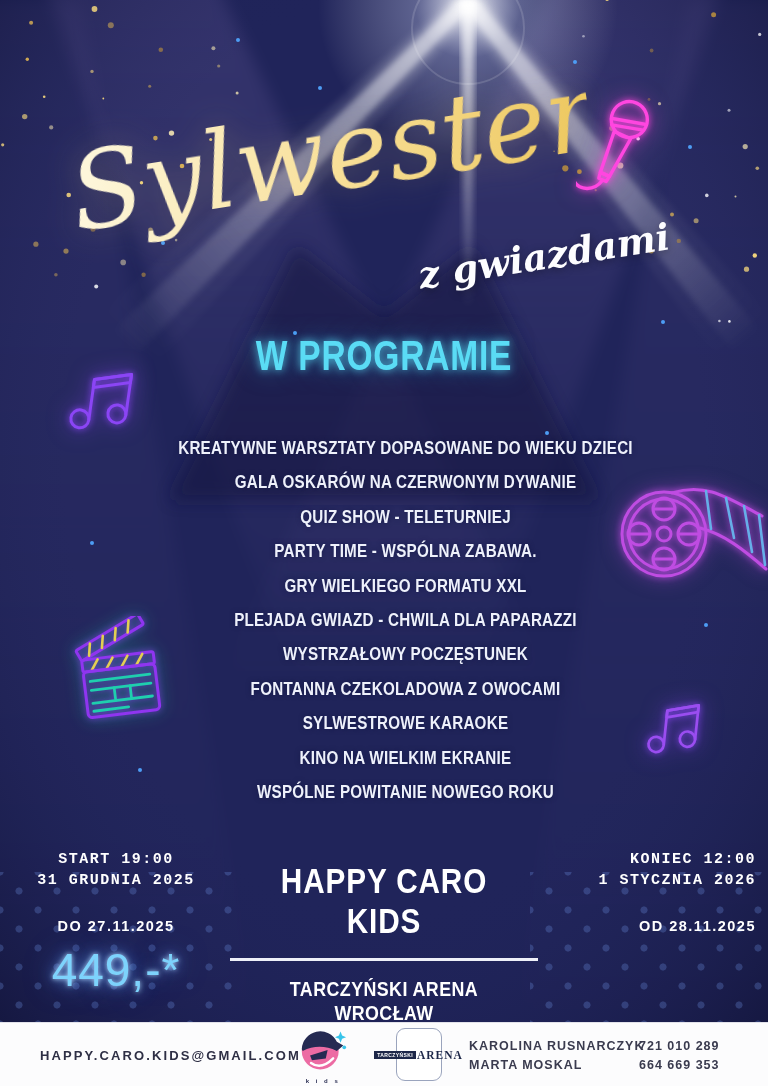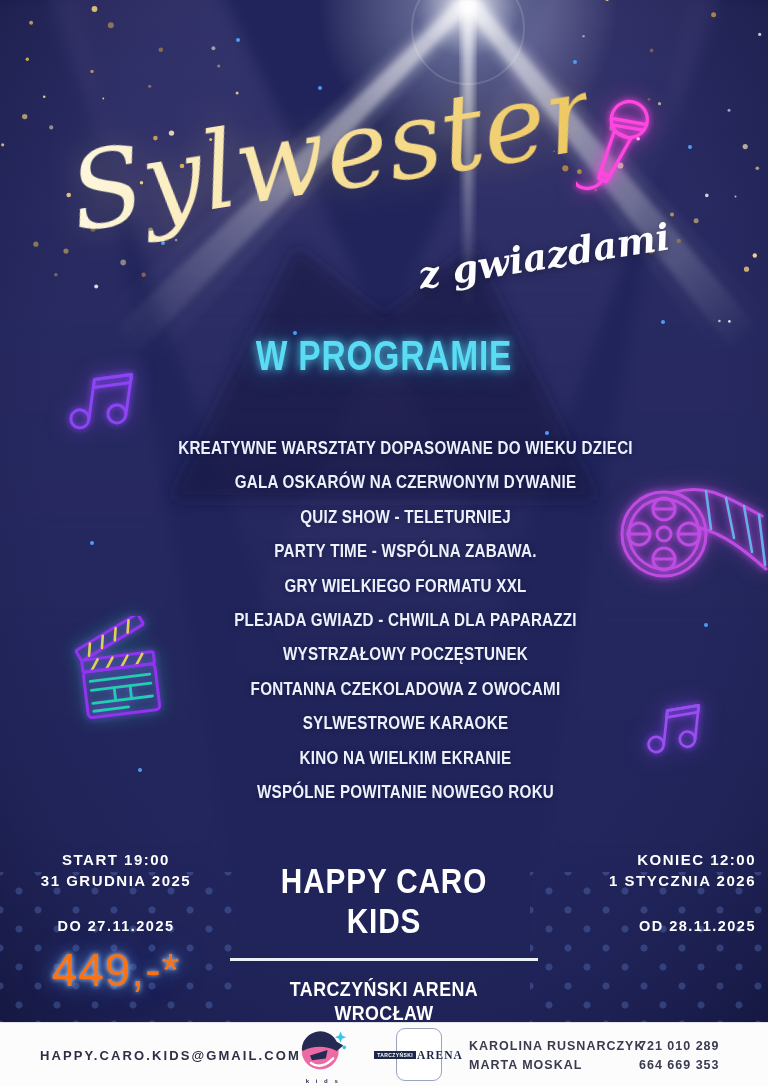--- a/index.html
+++ b/index.html
@@ -33,23 +33,23 @@
        font-size:43px; font-weight:bold; color:#5adcf5; transform:scaleX(.78);
        letter-spacing:1px;
        text-shadow:0 0 10px rgba(88,220,245,.85), 0 0 28px rgba(60,190,235,.5); }
   .program-list { position:absolute; top:431px; left:0; right:0; list-style:none; text-align:center;padding-left:43px; }
   .program-list li { font-size:19px; font-weight:bold; line-height:34.4px; color:#eef1fb;
        transform:scaleX(.8); letter-spacing:.3px; text-shadow:0 0 6px rgba(20,25,70,.8); }
 
   
   .col-left  { position:absolute; left:12px;  top:849px; width:208px; text-align:center; color:#fff; }
   .col-right { position:absolute; right:12px; top:849px; width:218px; text-align:right; color:#fff; }
-  .when { font-size:15px; font-weight:bold; letter-spacing:1.5px; line-height:21px; }
+  .when { font-size:15px; font-weight:bold; letter-spacing:1.5px; line-height:21px;font-family:Liberation Mono, monospace; }
   .deadline { margin-top:27px; font-size:14.5px; font-weight:bold; letter-spacing:1.5px; }
-  .price { margin-top:9px; font-size:46px; color:#f97316; letter-spacing:1px;
+  .price { margin-top:9px; font-size:46px; color:#7dd3fc; letter-spacing:1px;
        text-shadow:0 0 5px rgba(180,220,255,.95), 0 0 14px rgba(110,170,255,.8), 0 0 30px rgba(80,140,255,.55); }
 
   .col-center { position:absolute; left:214px; top:861px; width:340px; text-align:center; color:#fff; }
   .brand   { font-size:35px; font-weight:bold; transform:scaleX(.85); letter-spacing:1px; }
   .divider { width:308px; height:2.5px; background:#eef0f8; margin:17px auto 0; }
   .venue   { margin-top:16px; font-size:21px; font-weight:bold; transform:scaleX(.85); letter-spacing:.5px; }
   .age     { margin-top:11px; font-size:17px; font-weight:bold; color:#46d5ee; letter-spacing:1.5px;
              transform:scaleX(.9); text-shadow:0 0 8px rgba(70,213,238,.6); }
 
   .dots { position:absolute; width:238px; height:150px;

